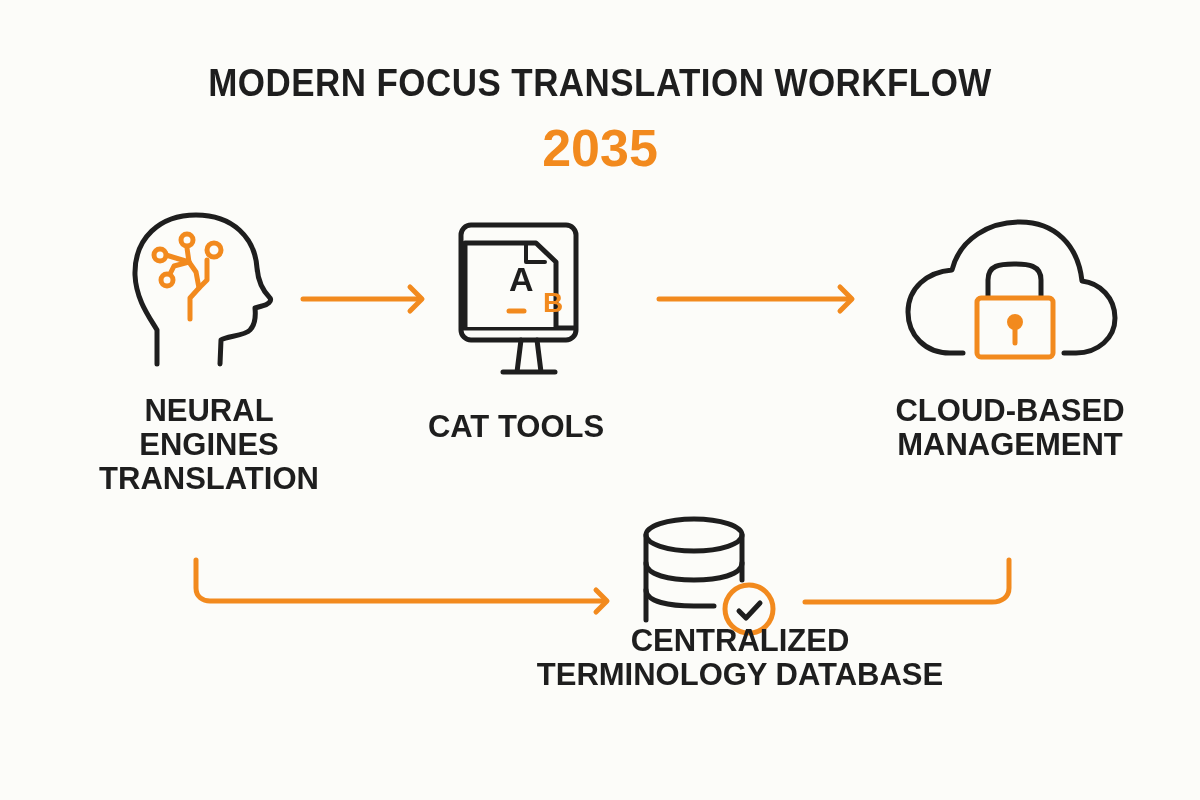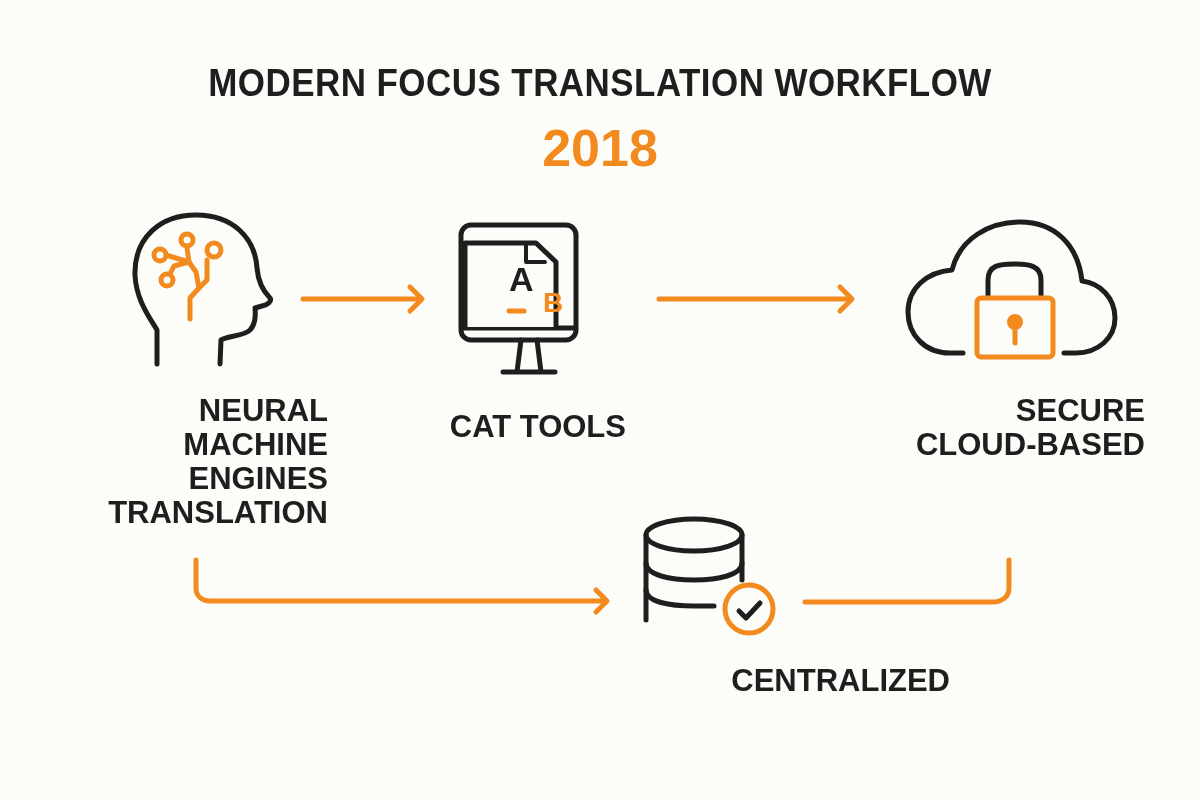--- a/index.html
+++ b/index.html
@@ -15,32 +15,32 @@
     text-align: center; font-size: 38px; font-weight: 700;
     letter-spacing: 0.5px; color: #1e1e1e;
     transform: scaleX(0.92);
   }
   .year {
     position: absolute; left: 0; width: 1200px; top: 118px;
     text-align: center; font-size: 52px; font-weight: 700;
     color: #f28a1e;
   }
   .label {
-    position: absolute; text-align: right; font-weight: 700;
+    position: absolute; text-align: center; font-weight: 700;
     font-size: 31px; line-height: 34px; color: #1e1e1e;
     text-transform: uppercase;
   }
   .label span { display: block; }
   svg.art { position: absolute; left: 0; top: 0; }
 </style>
 </head>
 <body>
 
 <div class="title">MODERN FOCUS TRANSLATION WORKFLOW</div>
-<div class="year">2018</div>
+<div class="year">2035</div>
 
 <svg class="art" width="1200" height="800" viewBox="0 0 1200 800">
 
   <g fill="none" stroke-linecap="round" stroke-linejoin="round">
     <path d="M157 364 L157 330 C 150 318 136 300 135 275 C 134 238 160 215 196 215 C 233 215 255 238 257 268 C 258 280 262 290 270 298 C 272 301 268 305 262 306 L 255 308 C 256 318 255 325 250 330 C 245 336 226 336 221 340 L 220 364" stroke="#1e1e1e" stroke-width="5"></path>
     <g stroke="#f28a1e" stroke-width="5">
       <path d="M190 319 L190 298 L199 288 L207 280 L207 260"></path>
       <path d="M199 288 L196 272 L189 262 L187 248"></path>
       <path d="M189 262 L174 266 L167 280"></path>
       <path d="M189 262 L166 255"></path>
@@ -95,29 +95,29 @@
     <path d="M742 535 L742 580" stroke="#1e1e1e" stroke-width="5"></path>
     <path d="M646 563 C 646 575 670 580 694 580 C 718 580 742 575 742 563" stroke="#1e1e1e" stroke-width="5"></path>
     <path d="M646 590 C 646 602 670 606 694 606 L 714 606" stroke="#1e1e1e" stroke-width="5"></path>
     <circle cx="749" cy="609" r="24" stroke="#f28a1e" stroke-width="5" fill="#fcfcf9"></circle>
     <polyline points="739,611 746,618 760,603" stroke="#1e1e1e" stroke-width="5"></polyline>
   </g>
 </svg>
 
 <div class="label" style="left:90px; top:394px; width:238px;">
   <span>NEURAL</span>
-  <span>MACHINE</span>
   <span>ENGINES</span>
   <span>TRANSLATION</span>
 </div>
 
 <div class="label" style="left:406px; top:410px; width:220px;">
   <span>CAT TOOLS</span>
 </div>
 
 <div class="label" style="left:875px; top:394px; width:270px;">
-  <span>SECURE</span>
   <span>CLOUD-BASED</span>
+  <span>MANAGEMENT</span>
 </div>
 
-<div class="label" style="left:530px; top:664px; width:420px;">
+<div class="label" style="left:530px; top:624px; width:420px;">
   <span>CENTRALIZED</span>
+  <span>TERMINOLOGY DATABASE</span>
 </div>
 
 </body></html>

